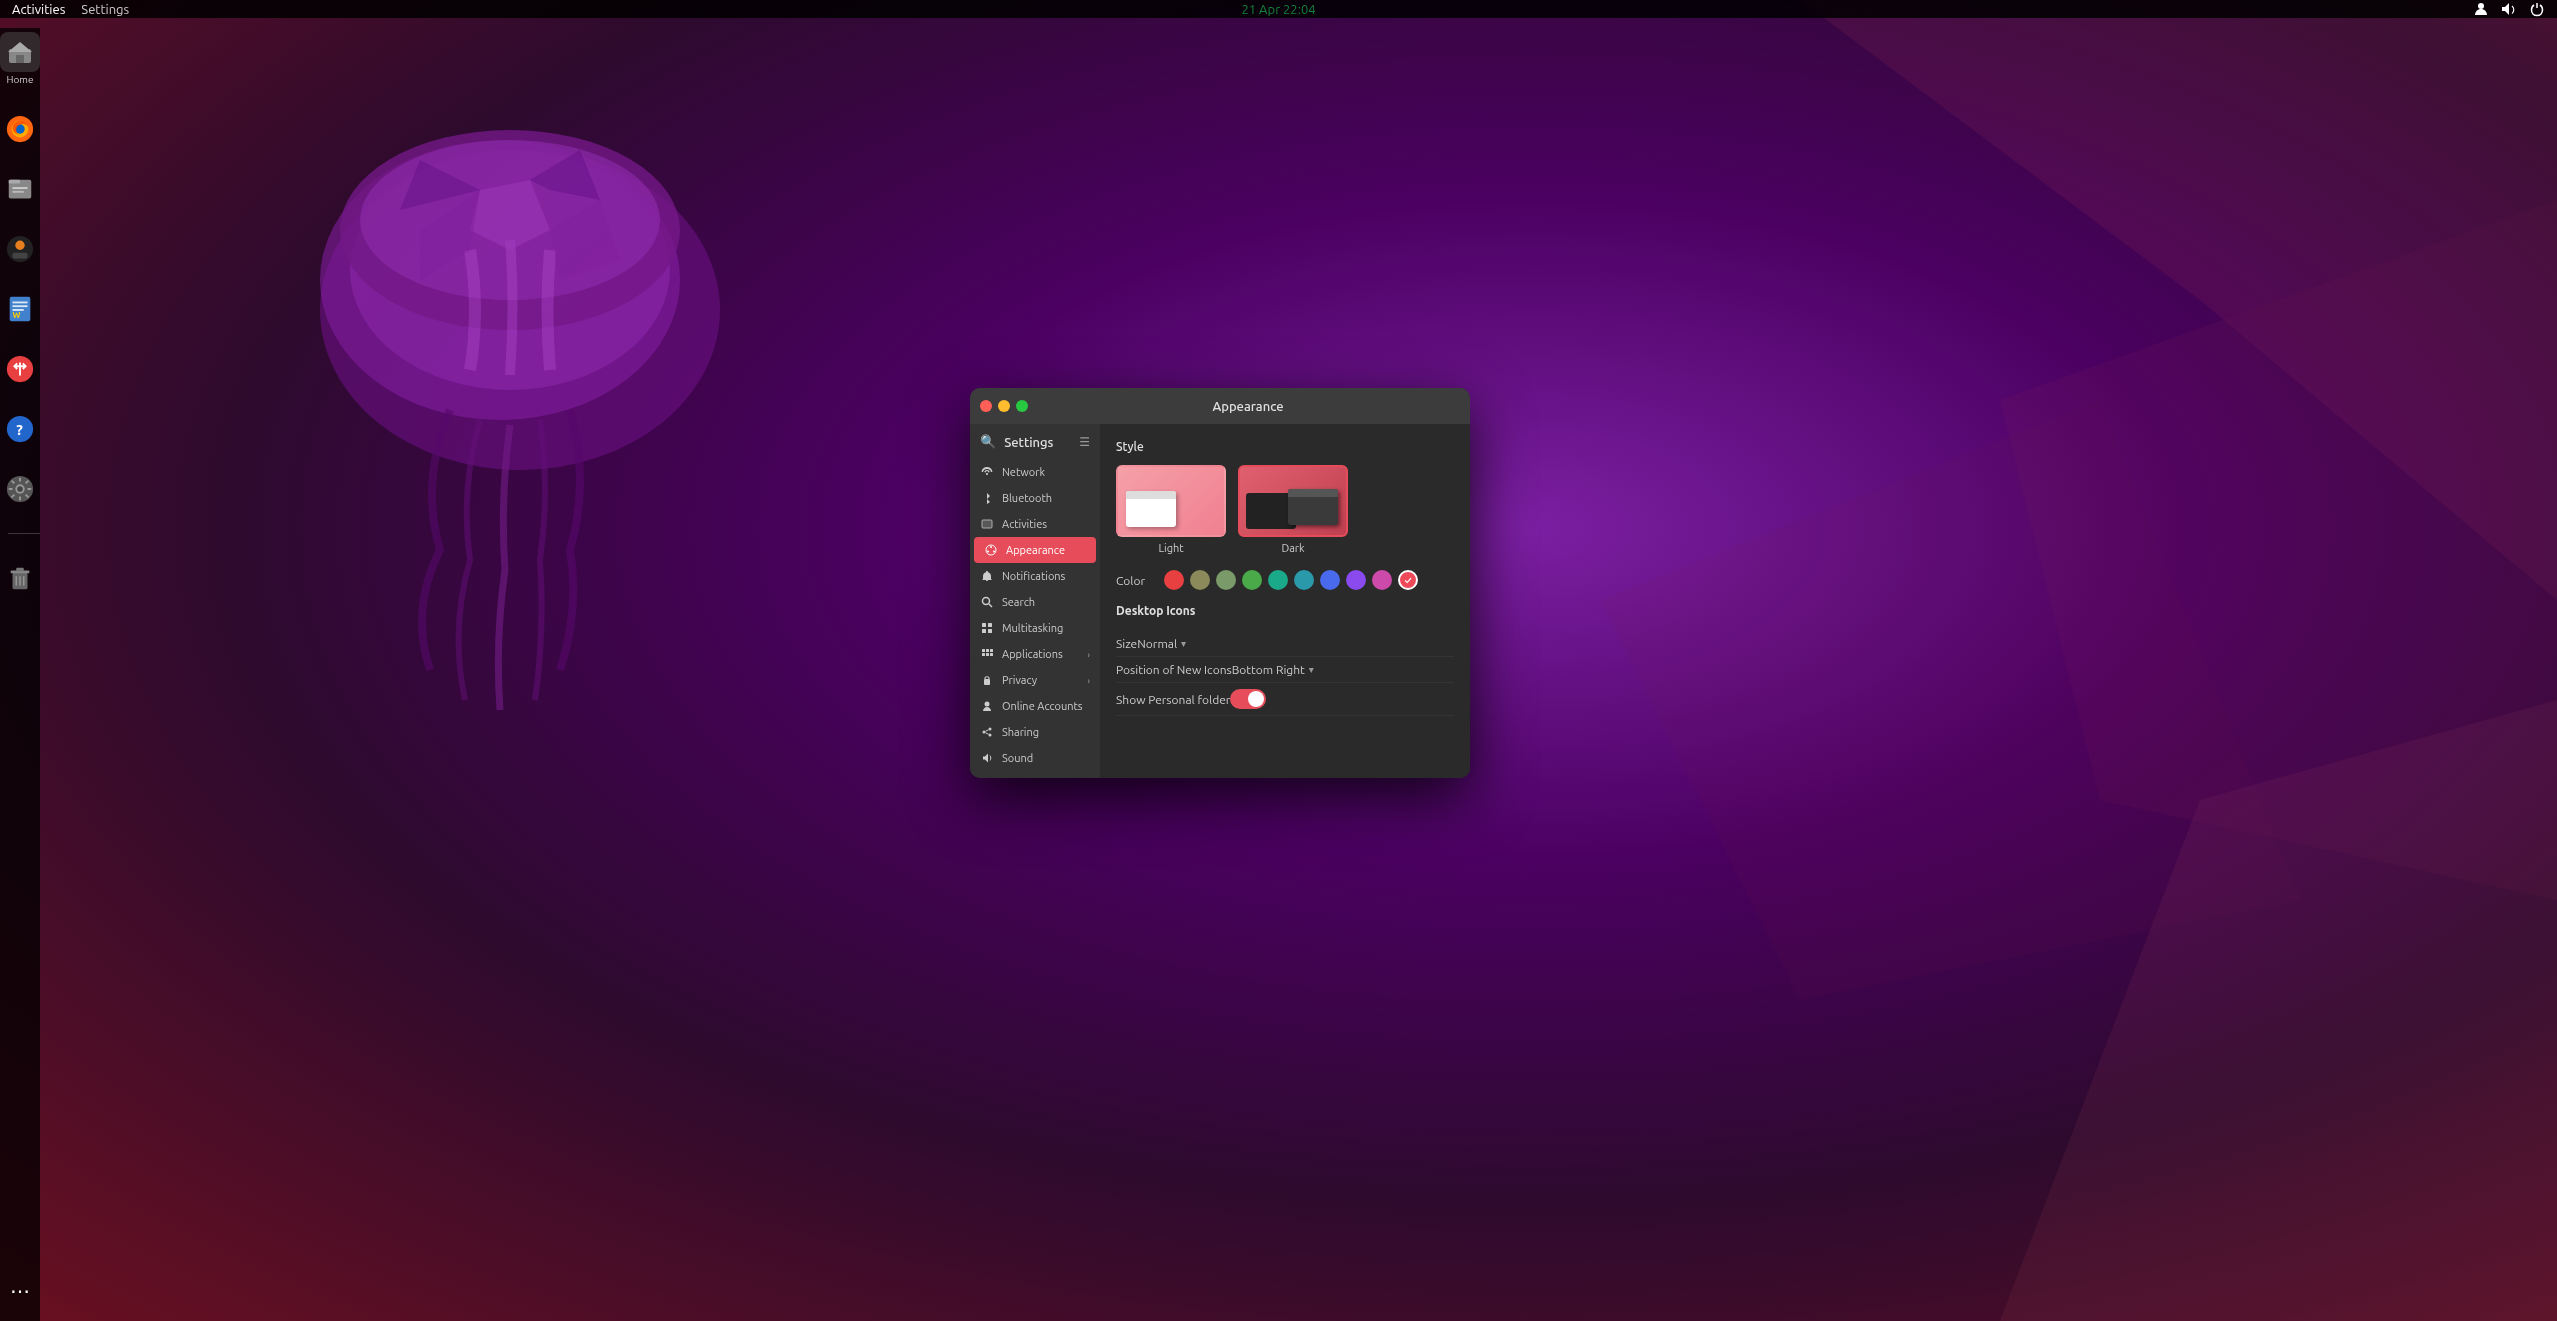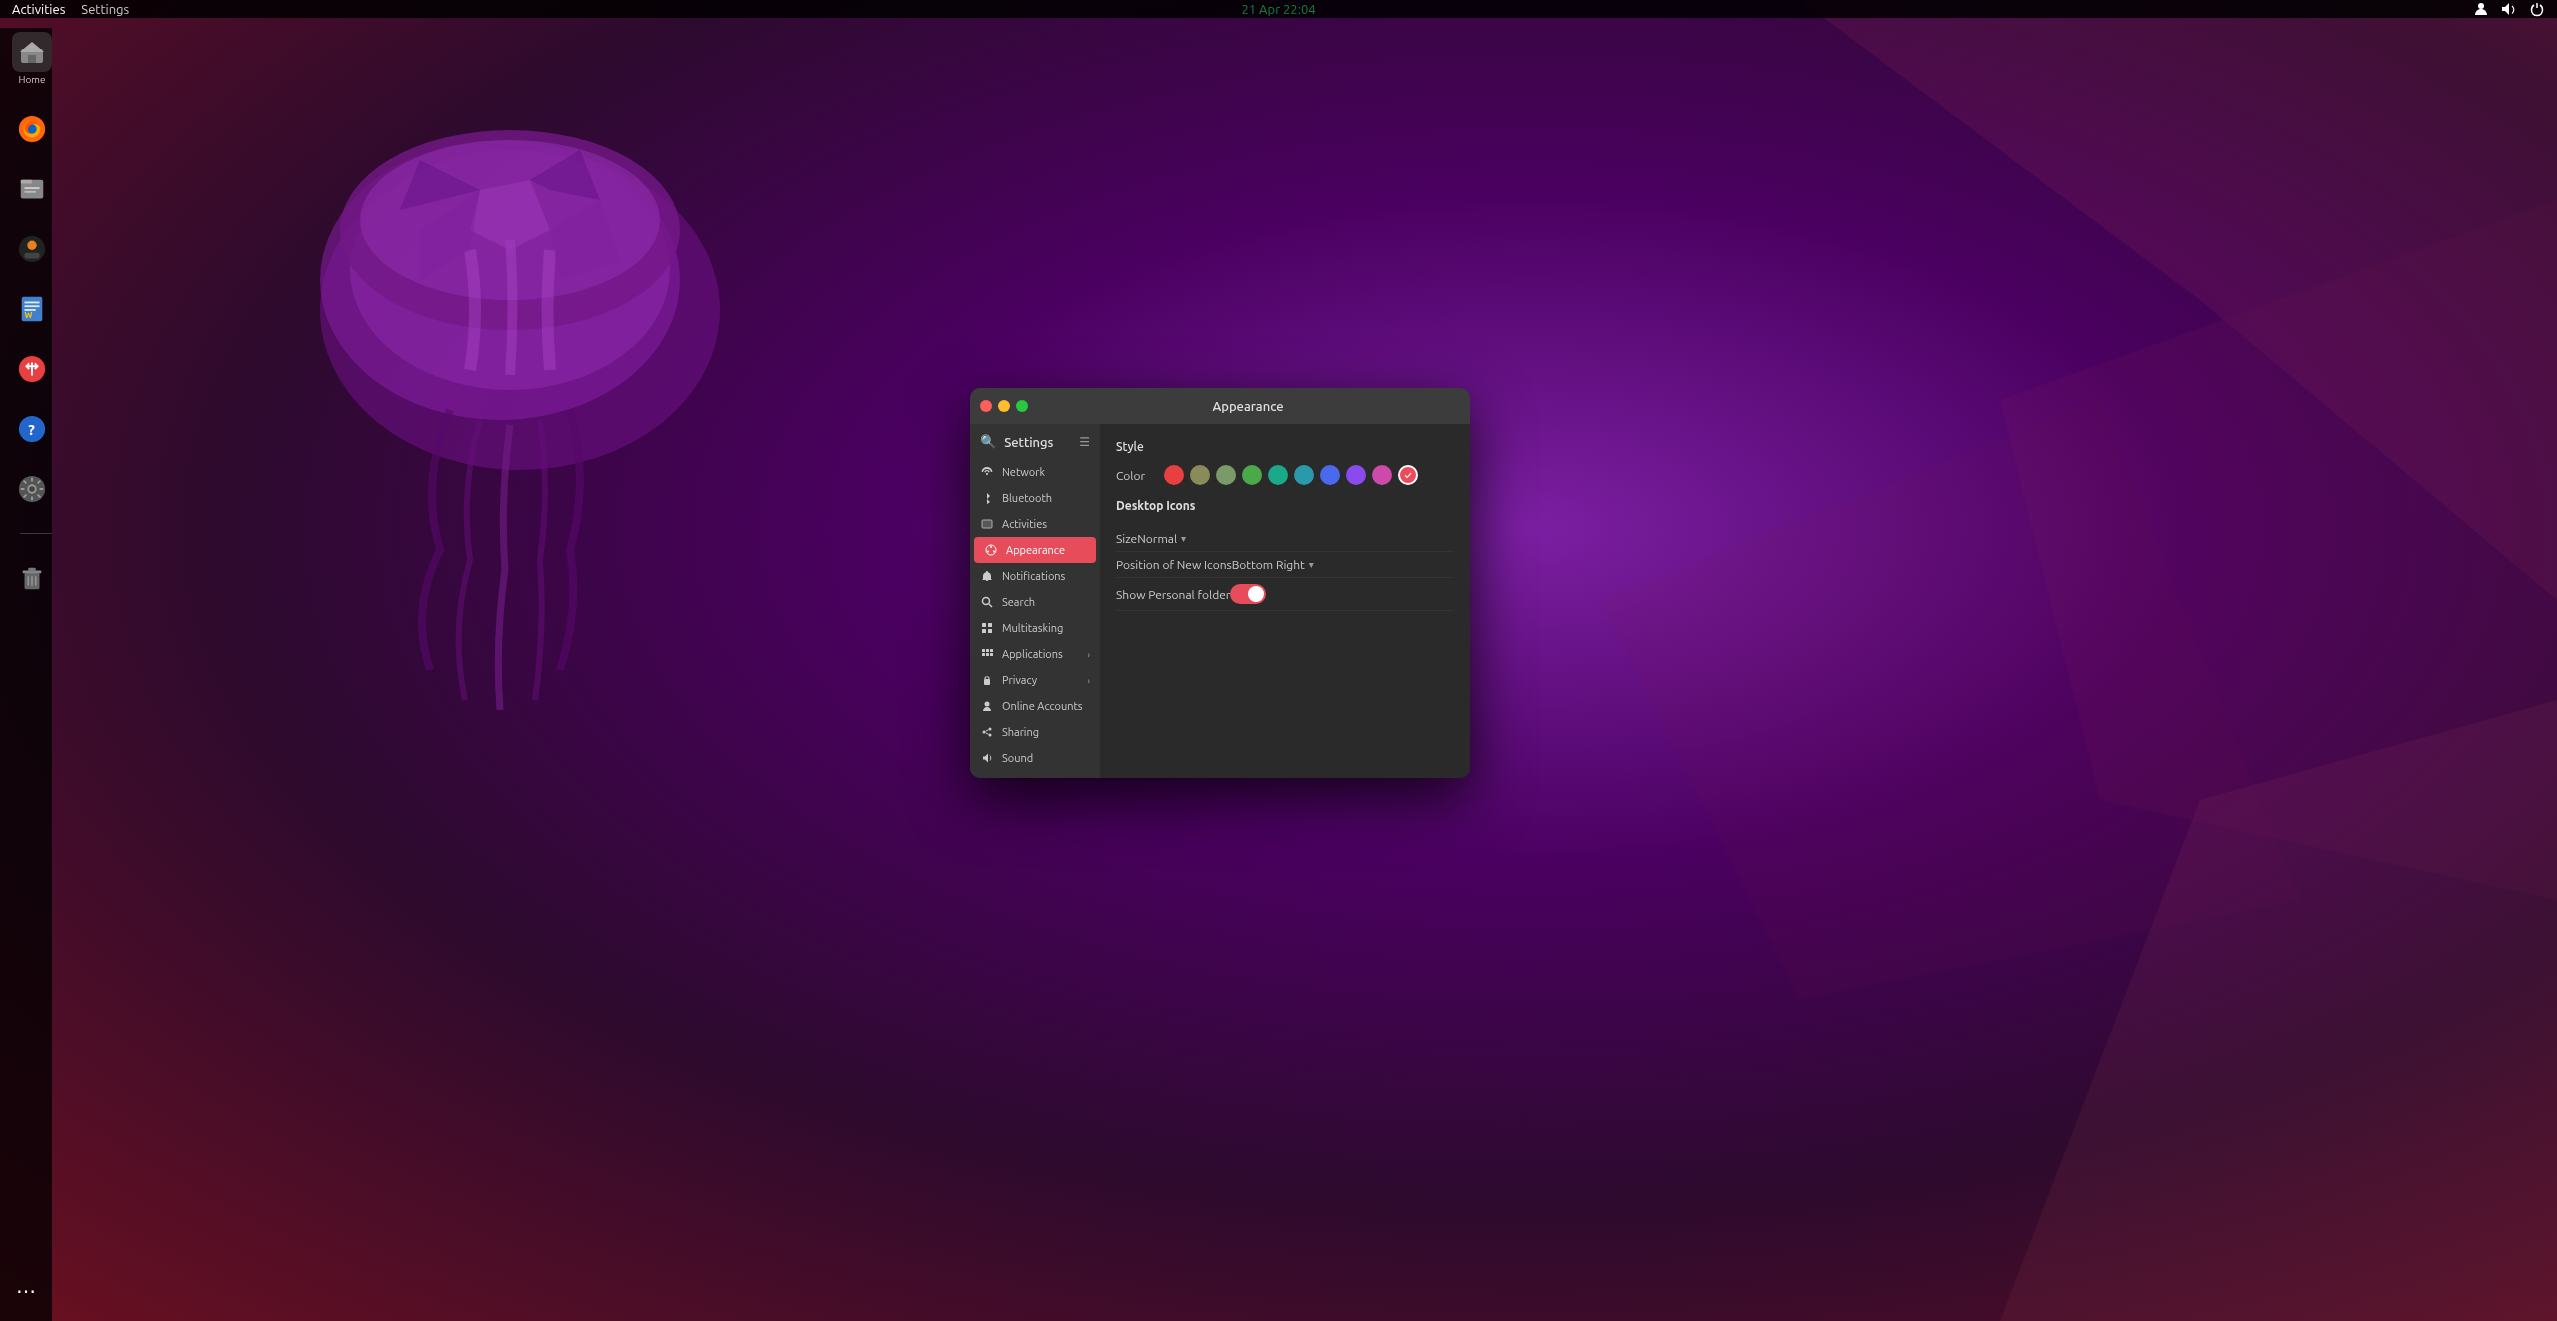--- a/index.html
+++ b/index.html
@@ -54,21 +54,21 @@
       gap: 12px;
       align-items: center;
     }
 
     
     .dock {
       position: absolute;
       left: 0;
       top: 28px;
       bottom: 0;
-      width: 52px;
+      width: 40px;
       background: rgba(0,0,0,0.75);
       display: flex;
       flex-direction: column;
       align-items: flex-end;
       padding-top: 4px;
       gap: 20px;
       z-index: 100;
     }
     .dock-item {
       width: 40px;
@@ -722,20 +722,37 @@
           
         </span>
 
       </div>
     </div>
 
     <div class="settings-content">
 
       <div class="content-section-title">Style</div>
 
+      <div class="style-thumbnails">
+
+        <div class="style-thumb">
+          <div class="style-thumb-img thumb-light unselected">
+            <div class="thumb-window-light"></div>
+          </div>
+          <span class="style-label">Light</span>
+        </div>
+
+        <div class="style-thumb">
+          <div class="style-thumb-img thumb-dark selected">
+            <div class="thumb-window-dark-back"></div>
+            <div class="thumb-window-dark-front"></div>
+          </div>
+          <span class="style-label">Dark</span>
+        </div>
+      </div>
 
       <div class="color-row">
         <span class="color-row-label">Color</span>
         <div class="color-swatches">
           <div class="color-swatch" style="background:#e84040"></div>
           <div class="color-swatch" style="background:#8a8a5a"></div>
           <div class="color-swatch" style="background:#7a9a6a"></div>
           <div class="color-swatch" style="background:#4aaa4a"></div>
           <div class="color-swatch" style="background:#1aaa8a"></div>
           <div class="color-swatch" style="background:#2a9aaa"></div>

